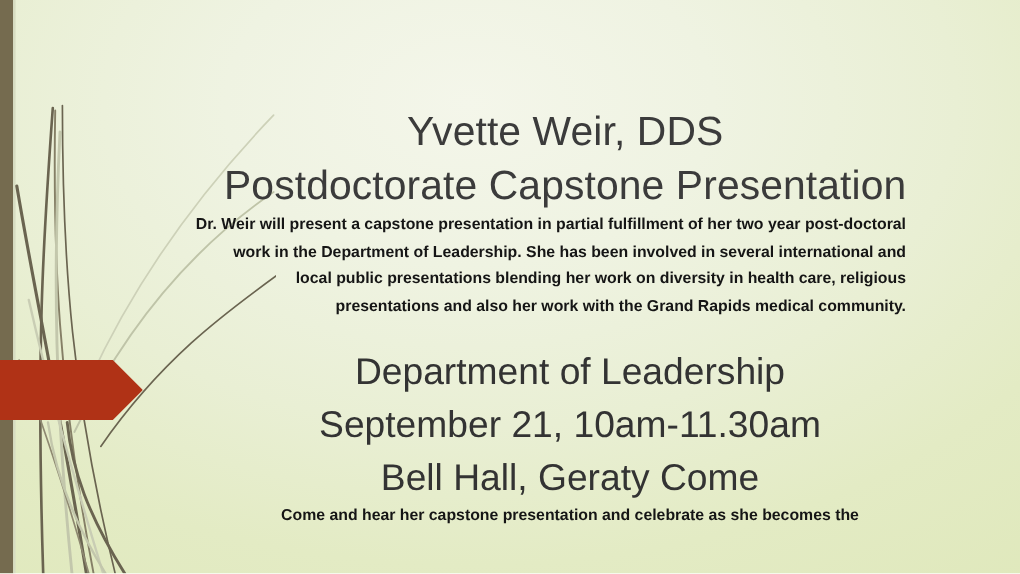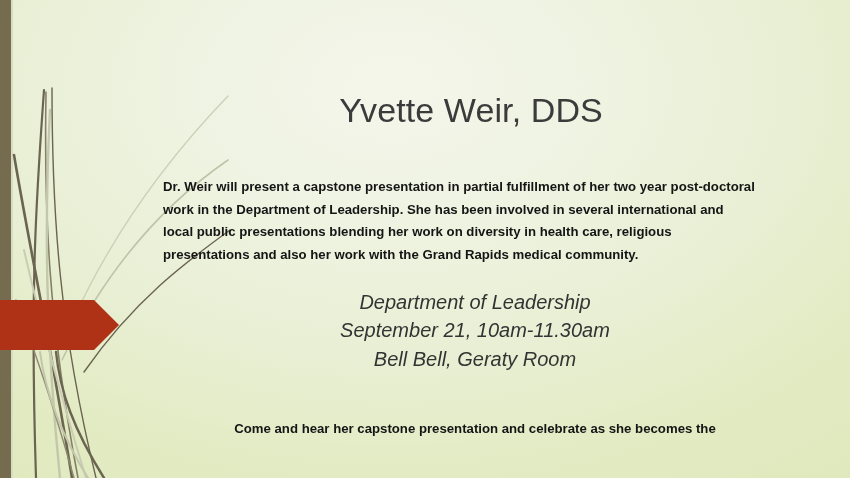--- a/index.html
+++ b/index.html
@@ -74,38 +74,37 @@
     letter-spacing: 0.1px;
     margin-top: 32px;
   }
   .title .line { display: block; }
 
   .body-paragraph {
     position: absolute;
     left: 163px;
     top: 176px;
     width: 592px;
-    text-align: left;
+    text-align: right;
     color: #151515;
     font-size: 13.2px;
     font-weight: 600;
     line-height: 1.72;
   }
 
   .event-block {
     position: absolute;
     left: 120px;
     top: 288px;
     width: 710px;
     text-align: center;
     color: #333333;
-    font-size: 20px;
+    font-size: 31px;
     font-weight: 300;
     line-height: 1.42;
-    font-style: italic;
   }
   .event-block .line { display: block; }
 
   .footer-note {
     position: absolute;
     left: 120px;
     top: 418px;
     width: 710px;
     text-align: center;
     color: #151515;
@@ -139,27 +138,28 @@
       <path d="M 40 352 C 46 396, 62 436, 88 478" stroke="#C3C7AC" stroke-width="2.0"></path>
     </g>
   </svg>
 
   <svg class="arrow" viewBox="0 0 119 50" preserveAspectRatio="none">
     <polygon points="0,0 94,0 119,25 94,50 0,50" fill="#B03216"></polygon>
   </svg>
 
   <div class="title">
     <span class="line">Yvette Weir, DDS</span>
+    <span class="line">Postdoctorate Capstone Presentation</span>
   </div>
 
   <div class="body-paragraph">Dr. Weir will present a capstone presentation in partial fulfillment of her two year post-doctoral work in the Department of Leadership. She has been involved in several international and local public presentations blending her work on diversity in health care, religious presentations and also her work with the Grand Rapids medical community.</div>
 
   <div class="event-block">
     <span class="line">Department of Leadership</span>
     <span class="line">September 21, 10am-11.30am</span>
-    <span class="line">Bell Bell, Geraty Room</span>
+    <span class="line">Bell Hall, Geraty Come</span>
   </div>
 
   <div class="footer-note">
     <span class="line">Come and hear her capstone presentation and celebrate as she becomes the</span>
   </div>
 
 </div>
 
 </body></html>

